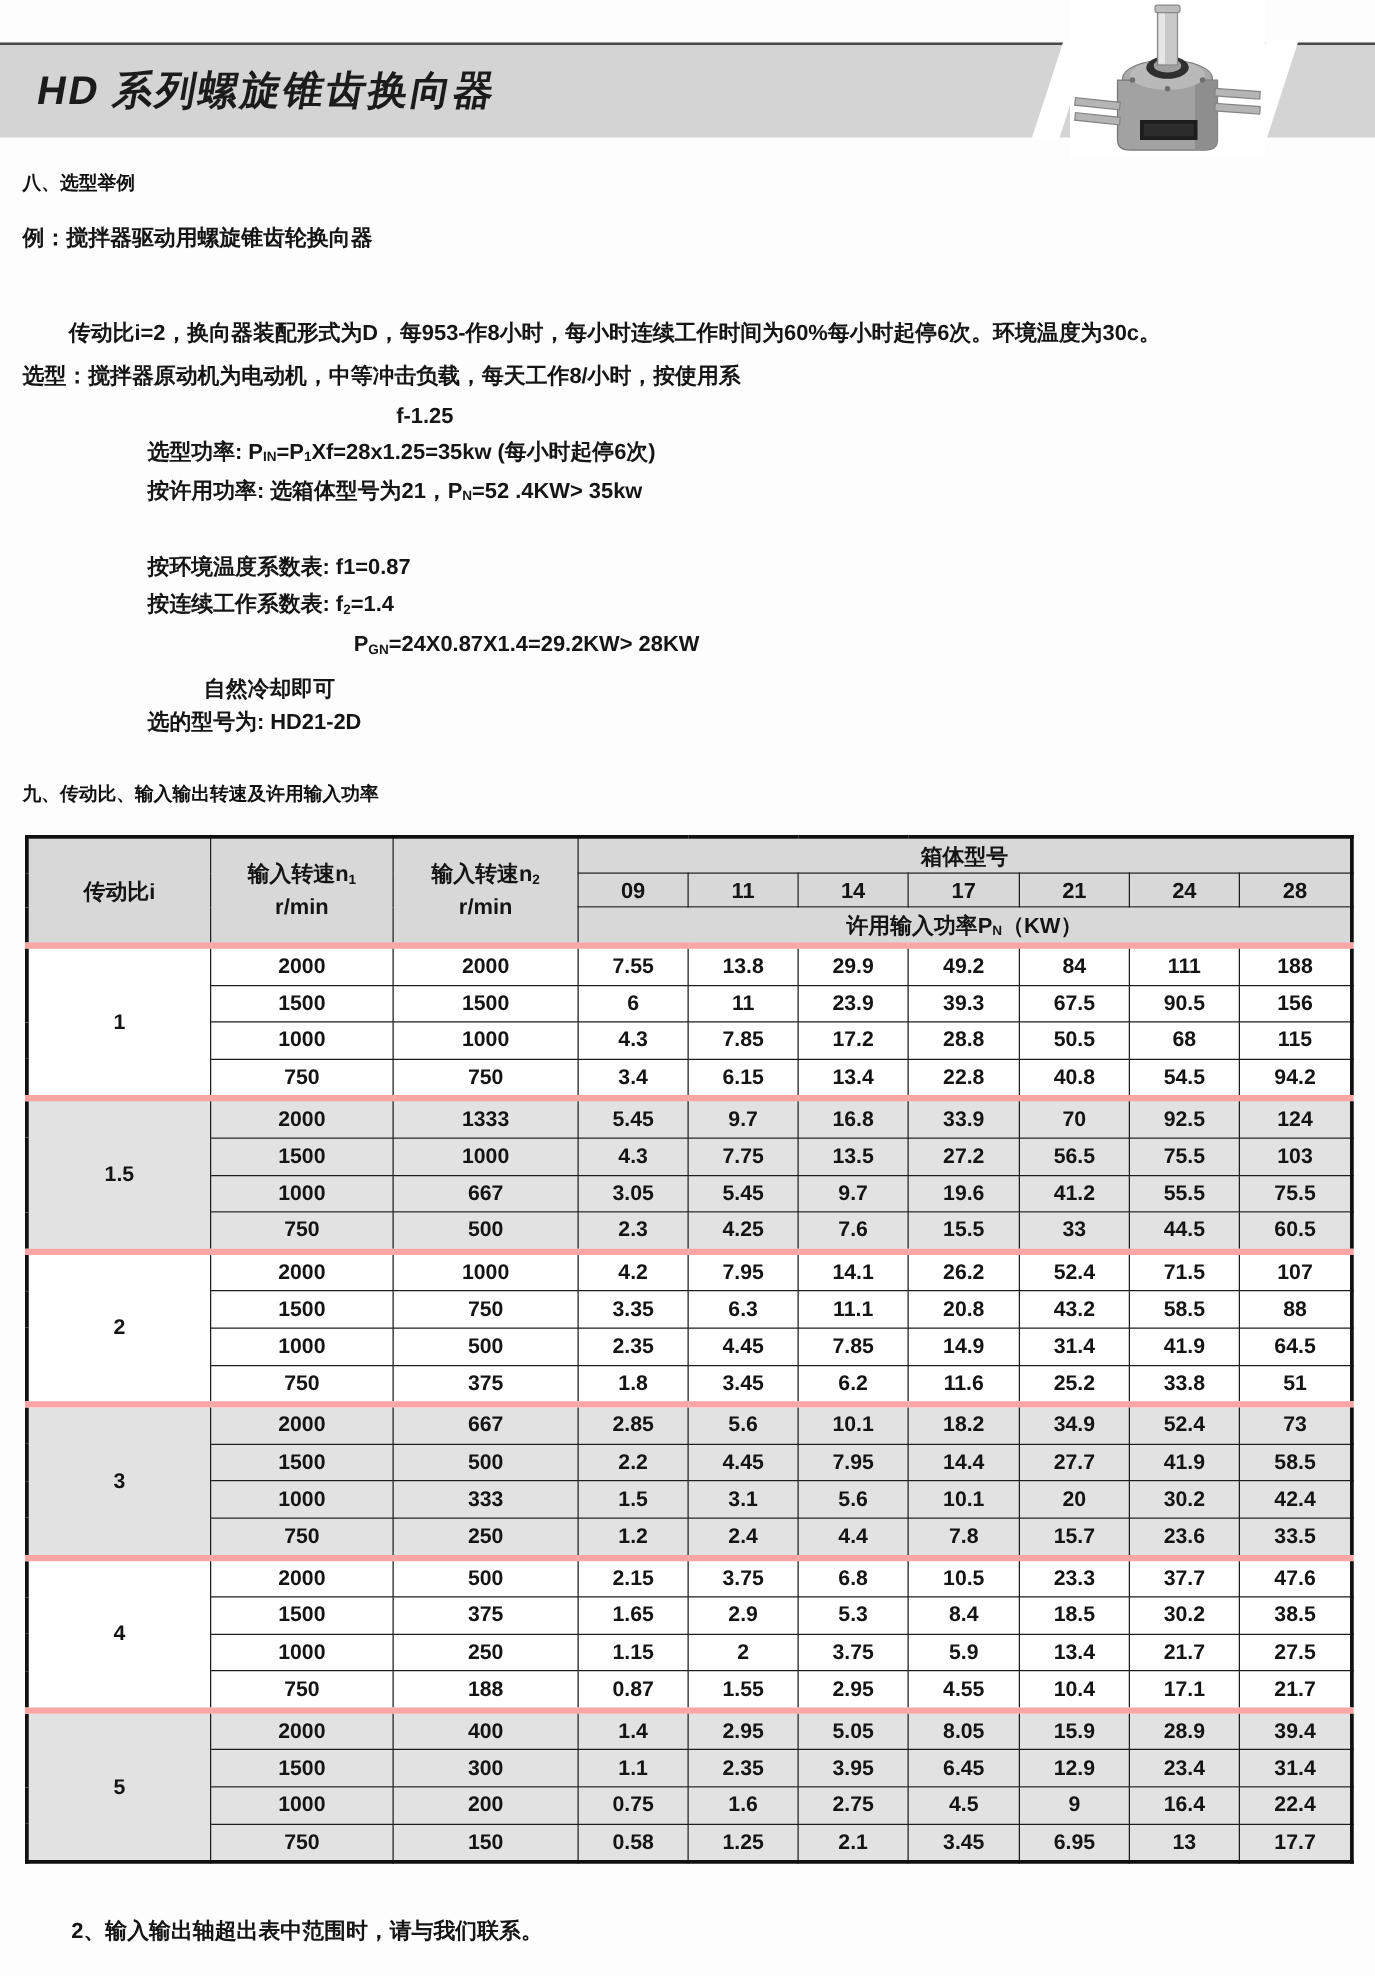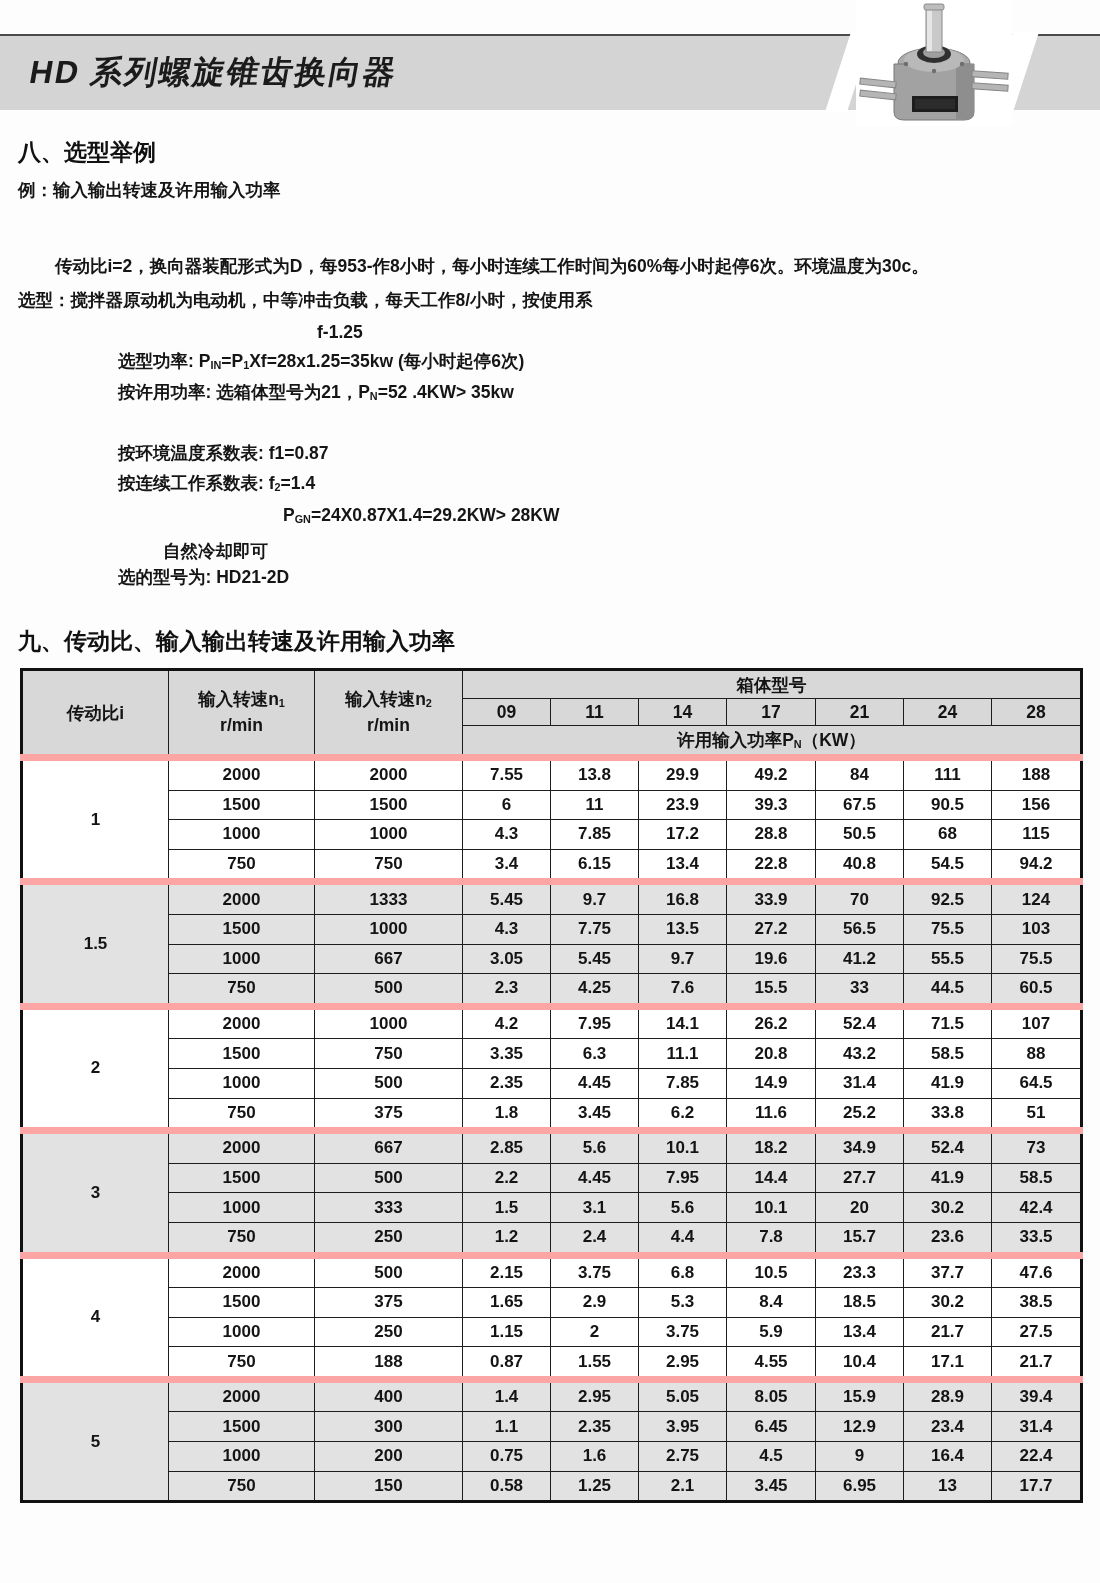--- a/index.html
+++ b/index.html
@@ -18,21 +18,21 @@
     font-size:32px; font-weight:bold; letter-spacing:2px;
     color:#1b1b1b; transform:skewX(-10deg); transform-origin:left bottom;
     white-space:nowrap;
   }
   .slash { position:absolute; top:32px; height:80px; background:#ffffff; }
   .slash1 { left:838px; width:22px; transform:skewX(-18deg); }
   .slash2 { left:1000px; width:26px; transform:skewX(-18deg); }
   .photo { position:absolute; left:856px; top:0; width:156px; height:126px; background:#ffffff; }
   
   .sec-heading {
-    position:absolute; margin:0; font-size:23px; font-weight:bold; color:#111;
+    position:absolute; margin:0; font-size:15px; font-weight:bold; color:#111;
     white-space:nowrap;
   }
   .line {
     position:absolute; font-size:17.5px; font-weight:bold; color:#151515;
     white-space:nowrap; line-height:1.2;
   }
   .sub { font-size:0.62em; position:relative; top:0.18em; }
   
   .table-wrap { position:absolute; left:20px; top:668px; }
   table.ratio-table {
@@ -43,21 +43,21 @@
     border:1.5px solid #1d1d1d; text-align:center; vertical-align:middle;
     padding:0; font-weight:bold; color:#141414; overflow:hidden;
   }
   .ratio-table thead th { background:#d8d8d8; font-size:17.5px; }
   .ratio-table thead .h-top { height:27px; }
   .ratio-table thead .h-mid th, .ratio-table .h-mid { height:26px; }
   .ratio-table thead .h-bot { height:28px; border-bottom:3px solid #111; }
   .ratio-table thead .hcell-tall { border-bottom:3px solid #111; }
   .ratio-table tbody td { height:28.6px; font-size:17px; background:#ffffff; }
   .ratio-table tbody tr.shade td { background:#e2e2e2; }
-  .ratio-table tbody tr.gfirst td { border-top:7px solid #fca5a5; }
+  .ratio-table tbody tr.gfirst td { border-top:5px solid #fca5a5; }
   .hdr-2line div { line-height:1.45; }
   
   .note {
     position:absolute; font-size:17.5px; font-weight:bold; color:#151515; white-space:nowrap;
   }
 </style>
 </head>
 <body>
 
 <div class="page">
@@ -85,21 +85,21 @@
       <ellipse cx="78" cy="52.5" rx="11" ry="5.5" fill="#9f9f9f"></ellipse>
       <rect x="70" y="6" width="16" height="46" fill="#c9c9c9" stroke="#8a8a8a"></rect>
       <rect x="71" y="7" width="5" height="44" fill="#e6e6e6"></rect>
       <rect x="68" y="4" width="20" height="6" rx="2" fill="#bdbdbd" stroke="#8a8a8a"></rect>
       <rect x="56" y="96" width="46" height="16" fill="#1d1d1d"></rect>
       <rect x="59" y="99" width="40" height="10" fill="#2c2c2c"></rect>
     </svg>
   </div>
 
   <h2 class="sec-heading" style="left:18px;top:137px;">八、选型举例</h2>
-  <div class="line" style="left:18px;top:180px;">例：输入输出转速及许用输入功率</div>
+  <div class="line" style="left:18px;top:180px;">例：搅拌器驱动用螺旋锥齿轮换向器</div>
   <div class="line" style="left:55px;top:256px;">传动比i=2，换向器装配形式为D，每953-作8小时，每小时连续工作时间为60%每小时起停6次。环境温度为30c。</div>
   <div class="line" style="left:18px;top:290px;">选型：搅拌器原动机为电动机，中等冲击负载，每天工作8/小时，按使用系</div>
   <div class="line" style="left:317px;top:322px;">f-1.25</div>
   <div class="line" style="left:118px;top:351px;"><span>选型功率: P</span><span class="sub">IN</span><span>=P</span><span class="sub">1</span><span>Xf=28x1.25=35kw (每小时起停6次)</span></div>
   <div class="line" style="left:118px;top:382px;"><span>按许用功率: 选箱体型号为21，P</span><span class="sub">N</span><span>=52 .4KW&gt; 35kw</span></div>
   <div class="line" style="left:118px;top:443px;">按环境温度系数表: f1=0.87</div>
   <div class="line" style="left:118px;top:473px;"><span>按连续工作系数表: f</span><span class="sub">2</span><span>=1.4</span></div>
   <div class="line" style="left:283px;top:505px;"><span>P</span><span class="sub">GN</span><span>=24X0.87X1.4=29.2KW&gt; 28KW</span></div>
   <div class="line" style="left:118px;top:541px;margin-left:45px;">自然冷却即可</div>
   <div class="line" style="left:118px;top:567px;">选的型号为: HD21-2D</div>
@@ -414,14 +414,15 @@
             <td>2.1</td>
             <td>3.45</td>
             <td>6.95</td>
             <td>13</td>
             <td>17.7</td>
           </tr>
         </tbody>
     </table>
   </div>
 
+  <div class="note" style="left:57px;top:1532px;">2、输入输出轴超出表中范围时，请与我们联系。</div>
 
 </div>
 
 </body></html>

